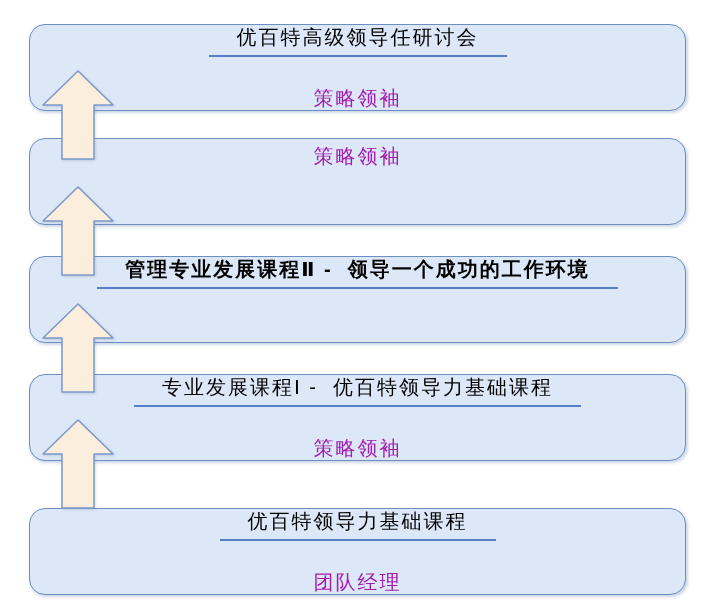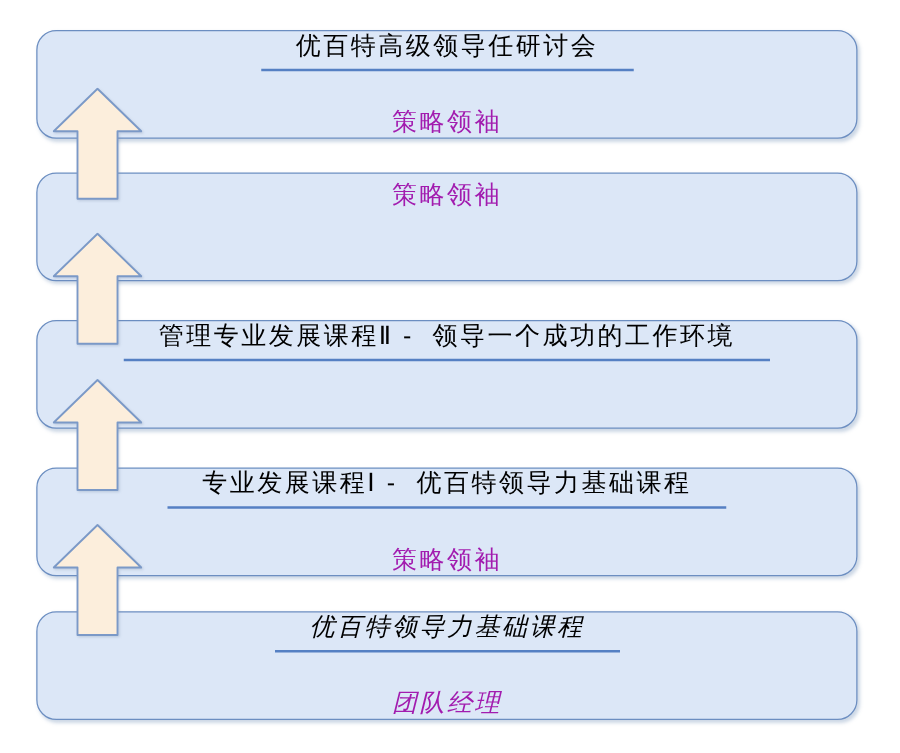--- a/index.html
+++ b/index.html
@@ -26,23 +26,23 @@
     border-radius: 16px;
     box-shadow: 1.5px 2px 3px rgba(110, 140, 180, 0.35);
     display: flex;
     flex-direction: column;
     align-items: center;
     justify-content: space-between;
     z-index: 1;
   }
   .box-1 { top: 24px; }
   .box-2 { top: 138px; }
-  .box-3 { top: 256px; }
+  .box-3 { top: 256px; font-weight: bold; }
   .box-4 { top: 374px; }
-  .box-5 { top: 489px; font-style: italic; }
+  .box-5 { top: 508px; }
 
   .course {
     display: inline-block;
     font-size: 20px;
     line-height: 1.25;
     letter-spacing: 2px;
     color: #000000;
     white-space: pre;
     text-align: center;
     border-bottom: 2px solid #5580c3;

